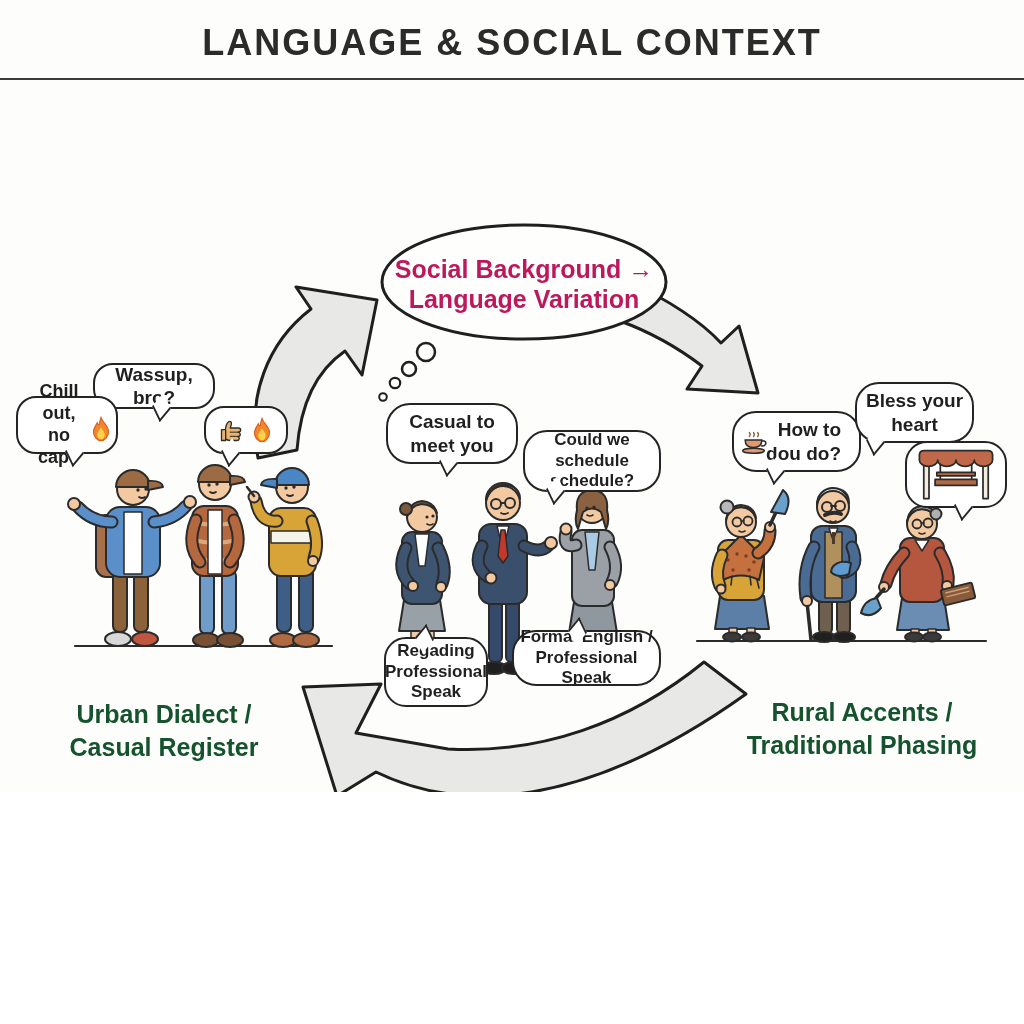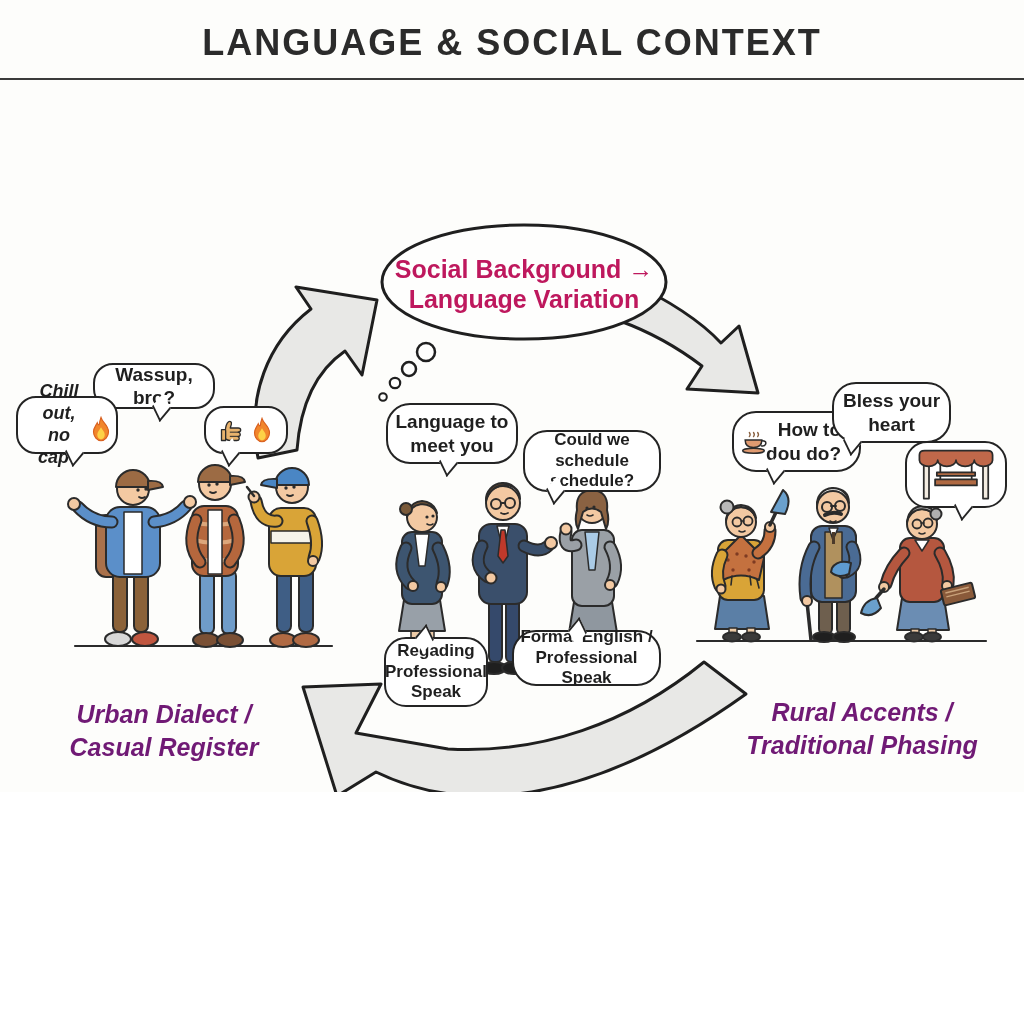--- a/index.html
+++ b/index.html
@@ -19,21 +19,21 @@
           border-radius:20px;display:flex;flex-direction:column;justify-content:center;
           align-items:center;text-align:center;font-weight:700;color:#1f1f1f;line-height:1.22;}
   .tail{position:absolute;width:15px;height:15px;background:#fff;}
   .tail-d{bottom:-9px;border-right:2.5px solid #242424;border-bottom:2.5px solid #242424;
           transform:rotate(52deg) skew(12deg,12deg);}
   .tail-u{top:-9px;border-left:2.5px solid #242424;border-top:2.5px solid #242424;
           transform:rotate(52deg) skew(12deg,12deg);}
   .thought-text{position:absolute;z-index:3;text-align:center;font-size:25px;font-weight:700;
           color:#be185d;line-height:1.2;}
   .glabel{position:absolute;z-index:2;text-align:center;font-size:25px;font-weight:700;
-          color:#701a75;line-height:1.3;font-style:italic;}
+          color:#14532d;line-height:1.3;}
   .ic{display:inline-block;vertical-align:middle;}
 </style>
 </head>
 <body>
 
 <div class="stage">
 
   <div class="title">LANGUAGE &amp; SOCIAL CONTEXT</div>
   <div class="title-rule"></div>
 
@@ -273,21 +273,21 @@
   <div class="thought-text" style="left:390px;top:254px;width:268px;">
     <div>Social Background →</div>
     <div>Language Variation</div>
   </div>
 
   <div class="bubble" style="left:93px;top:363px;width:118px;height:42px;font-size:19px;">
     <span>Wassup, bro?</span>
     <span class="tail tail-d" style="left:58px;"></span>
   </div>
 
-  <div class="bubble" style="left:16px;top:396px;width:102px;height:58px;font-size:18px;align-items:flex-start;padding-left:10px;padding-right:26px;box-sizing:border-box;font-style:italic;">
+  <div class="bubble" style="left:16px;top:396px;width:102px;height:58px;font-size:18px;align-items:flex-start;padding-left:10px;padding-right:26px;box-sizing:border-box;">
     <span>Chill out,</span>
     <span>no cap?</span>
     <svg class="ic" style="position:absolute;right:3px;top:18px;" width="24" height="27" viewBox="0 0 32 36">
       <path d="M16,2 C18,9 26,12 26,21 C26,28 21,33 16,33 C11,33 6,28 6,21 C6,16 9,13 11,9 C12,12 14,13 14,10 C14,7 15,5 16,2 Z" fill="#f1862c" stroke="#d95f1e" stroke-width="1.5"></path>
       <path d="M16,15 C18,19 21,21 21,25 C21,29 18,31 16,31 C14,31 11,29 11,25 C11,21 14,19 16,15 Z" fill="#fdd247"></path>
     </svg>
     <span class="tail tail-d" style="left:48px;"></span>
   </div>
 
   <div class="bubble" style="left:204px;top:406px;width:80px;height:44px;flex-direction:row;gap:6px;">
@@ -299,21 +299,21 @@
       <path d="M13,17 h11 M13,22 h11" stroke="#2b2b2b" stroke-width="1.2" fill="none"></path>
     </svg>
     <svg class="ic" width="24" height="27" viewBox="0 0 32 36">
       <path d="M16,2 C18,9 26,12 26,21 C26,28 21,33 16,33 C11,33 6,28 6,21 C6,16 9,13 11,9 C12,12 14,13 14,10 C14,7 15,5 16,2 Z" fill="#f1862c" stroke="#d95f1e" stroke-width="1.5"></path>
       <path d="M16,15 C18,19 21,21 21,25 C21,29 18,31 16,31 C14,31 11,29 11,25 C11,21 14,19 16,15 Z" fill="#fdd247"></path>
     </svg>
     <span class="tail tail-d" style="left:16px;"></span>
   </div>
 
   <div class="bubble" style="left:386px;top:403px;width:128px;height:57px;font-size:19px;border-radius:24px;">
-    <span>Language to</span>
+    <span>Casual to</span>
     <span>meet you</span>
     <span class="tail tail-d" style="left:52px;"></span>
   </div>
 
   <div class="bubble" style="left:523px;top:402px;width:134px;height:58px;font-size:17px;border-radius:24px;margin-top:28px;">
     <span>Could we</span>
     <span>schedule schedule?</span>
     <span class="tail tail-d" style="left:22px;"></span>
   </div>
 
@@ -341,21 +341,21 @@
         <path d="M10,9 q2,-2.5 0,-5"></path>
           <path d="M15,9 q2,-2.5 0,-5"></path>
           <path d="M20,9 q2,-2.5 0,-5"></path>
       </g>
     </svg>
     <span>How to</span>
     <span>dou do?</span>
     <span class="tail tail-d" style="left:33px;"></span>
   </div>
 
-  <div class="bubble" style="left:832px;top:382px;width:115px;height:57px;font-size:19px;border-radius:24px;">
+  <div class="bubble" style="left:855px;top:382px;width:115px;height:57px;font-size:19px;border-radius:24px;">
     <span>Bless your</span>
     <span>heart</span>
     <span class="tail tail-d" style="left:10px;"></span>
   </div>
 
   <div class="bubble" style="left:905px;top:441px;width:98px;height:63px;border-radius:22px;">
     <svg class="ic" width="84" height="54" viewBox="0 0 96 62">
       <g stroke="#2b2b2b" stroke-width="2" stroke-linejoin="round">
         <rect x="11" y="16" width="6" height="42" fill="#f3ece1"></rect>
         <rect x="79" y="16" width="6" height="42" fill="#f3ece1"></rect>

